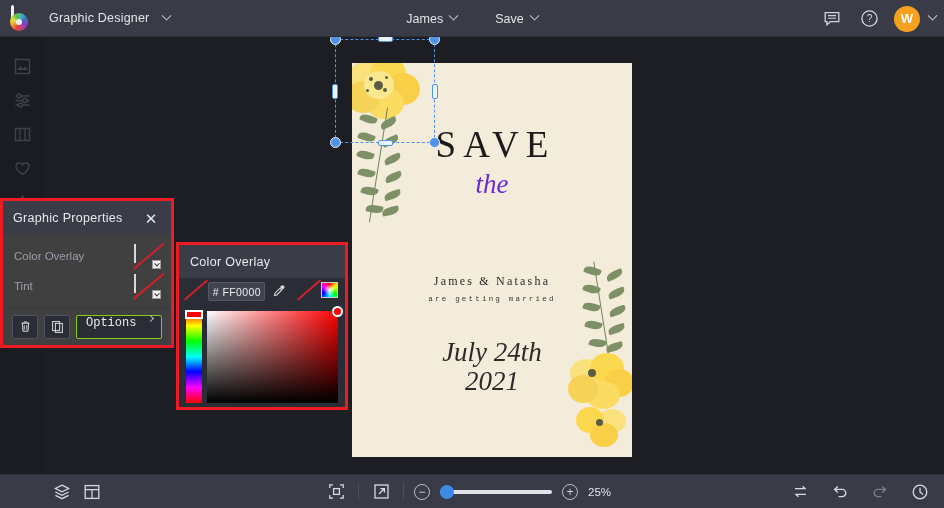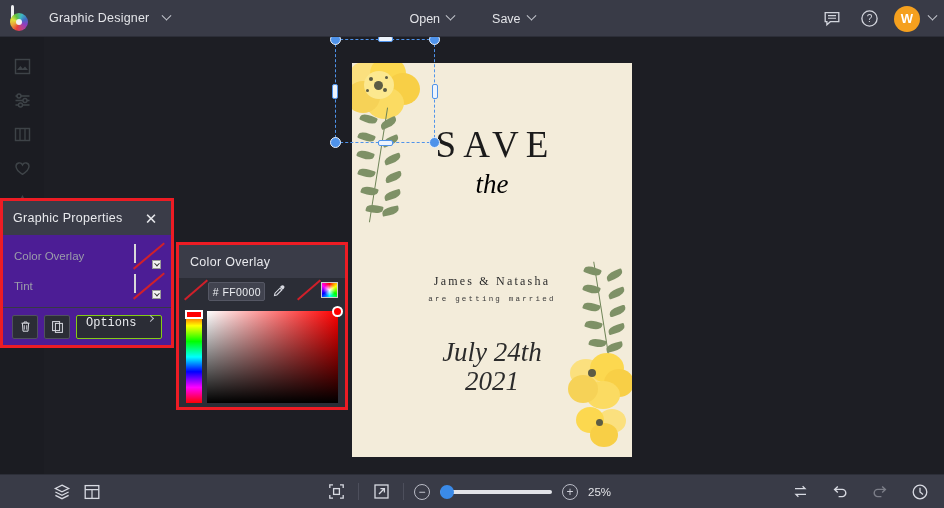--- a/index.html
+++ b/index.html
@@ -99,21 +99,21 @@
   }
   .card-inner { position: absolute; inset: 0; }
   .ci-title1 {
     position: absolute; left: 0; right: 0; top: 60px; text-align: center;
     font-family: "Liberation Serif", serif; font-size: 37px; letter-spacing: 7px;
     color: #1b1b1b; text-indent: 7px;
   }
   .ci-the {
     position: absolute; left: 0; right: 0; top: 106px; text-align: center;
     font-family: "Liberation Serif", serif; font-style: italic; font-size: 27px;
-    color: #000000;
+    color: #6d28d9;
   }
   .ci-title2 {
     position: absolute; left: 0; right: 0; top: 140px; text-align: center;
     font-family: "Liberation Serif", serif; font-size: 37px; letter-spacing: 7px;
     color: #1b1b1b; text-indent: 7px;
   }
   .ci-names {
     position: absolute; left: 0; right: 0; top: 211px; text-align: center;
     font-family: "Liberation Serif", serif; font-size: 12px; letter-spacing: 2.2px;
     color: #2a2a2a;
@@ -148,21 +148,21 @@
     background: #4f93ea; border: 1.6px solid #e9f1fb;
   }
   .h-r {
     position: absolute; background: #eef4fc; border: 1.4px solid #4f93ea;
     border-radius: 2px;
   }
 
   
   .gp-panel {
     position: absolute; left: 0; top: 198px; width: 174px; height: 150px;
-    border: 3px solid #ed1c24; background: #4c1d95;
+    border: 3px solid #ed1c24; background: #404040;
   }
   .gp-head {
     height: 34px; background: #3a3c48;
     display: flex; align-items: center; justify-content: space-between;
     padding: 0 11px 0 10px;
   }
   .gp-head-title { color: #e8e9ed; font-size: 12.5px; letter-spacing: .3px; }
   .gp-close {
     width: 18px; height: 18px; display: flex; align-items: center; justify-content: center;
     color: #e8e9ed; font-size: 15px; cursor: pointer; line-height: 1;
@@ -311,21 +311,21 @@
           <div class="wheel"></div>
       </div>
     </div>
     <div class="doc-title">
       <span>Graphic Designer</span>
       <span class="chev"></span>
     </div>
 
     <div class="topbar-center">
       <div class="tb-btn">
-        <span>Open</span>
+        <span>James</span>
         <span class="chev"></span>
       </div>
       <div class="tb-btn">
         <span>Save</span>
         <span class="chev"></span>
       </div>
     </div>
 
     <div class="topbar-right">
       <div class="icon-btn">

